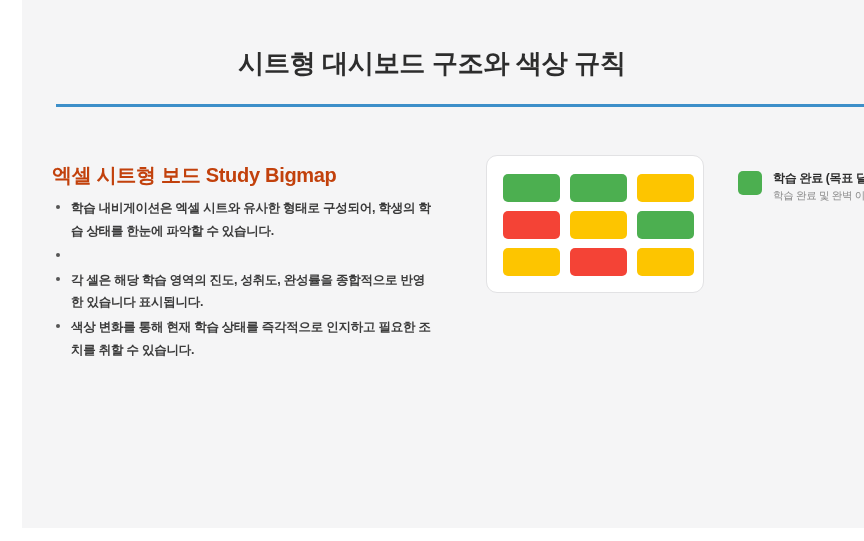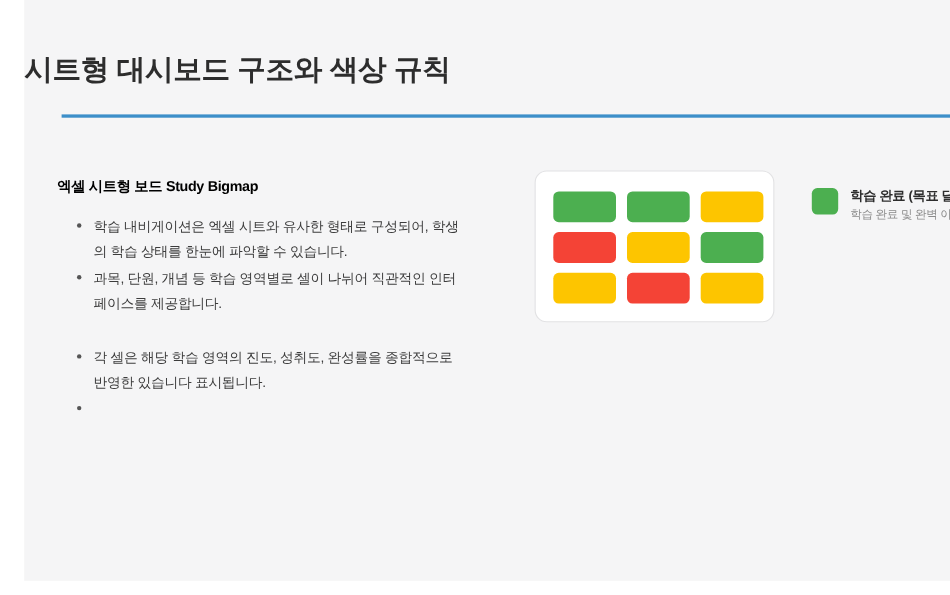--- a/index.html
+++ b/index.html
@@ -32,21 +32,21 @@
     left: 0;
     top: 0;
     width: 842px;
     height: 110px;
   }
   .slide-title {
     position: absolute;
     left: 0;
     top: 46px;
     width: 820px;
-    text-align: left;
+    text-align: center;
     font-size: 26px;
     font-weight: bold;
     letter-spacing: -0.3px;
     color: #2d2d2d;
     white-space: nowrap;
   }
   .title-rule {
     position: absolute;
     left: 34px;
     top: 104px;
@@ -66,31 +66,32 @@
 
   
   .text-col {
     position: absolute;
     left: 30px;
     top: 52px;
     width: 385px;
   }
   .section + .section { margin-top: 26px; }
   .section-heading {
-    font-size: 13px;
-    font-weight: bold;
-    color: #000000;
+    font-size: 20px;
+    font-weight: bold;
+    color: #c2410c;
     letter-spacing: -0.3px;
     margin: 0 0 9px 0;
     line-height: 1.3;
   }
   .bullet-list {
     list-style: none;
-    margin: 16px;
+    margin: 2px;
     padding: 0;
+    font-weight: bold;
   }
   .bullet-item {
     position: relative;
     padding-left: 17px;
     font-size: 12.5px;
     line-height: 1.82;
     color: #3c3c3c;
     letter-spacing: -0.25px;
     margin-bottom: 2px;
   }
@@ -193,33 +194,33 @@
 
       <div class="section">
         <h2 class="section-heading">엑셀 시트형 보드 Study Bigmap</h2>
         <ul class="bullet-list">
           <li class="bullet-item">
             <span class="bullet-dot"></span>
             <span>학습 내비게이션은 엑셀 시트와 유사한 형태로 구성되어, 학생의 학습 상태를 한눈에 파악할 수 있습니다.</span>
           </li>
           <li class="bullet-item">
             <span class="bullet-dot"></span>
-            <span>과목, 단원, 개념 등 학습 영역별로 셀이 나뉘어 직관적인 인터페이스를 제공합니다.</span>
           </li>
         </ul>
       </div>
 
       <div class="section">
         <ul class="bullet-list">
           <li class="bullet-item">
             <span class="bullet-dot"></span>
             <span>각 셀은 해당 학습 영역의 진도, 성취도, 완성률을 종합적으로 반영한 있습니다 표시됩니다.</span>
           </li>
           <li class="bullet-item">
             <span class="bullet-dot"></span>
+            <span>색상 변화를 통해 현재 학습 상태를 즉각적으로 인지하고 필요한 조치를 취할 수 있습니다.</span>
           </li>
         </ul>
       </div>
 
     </div>
 
     <div class="visual-col">
 
       <div class="grid-card">
         <div class="cell-grid">

